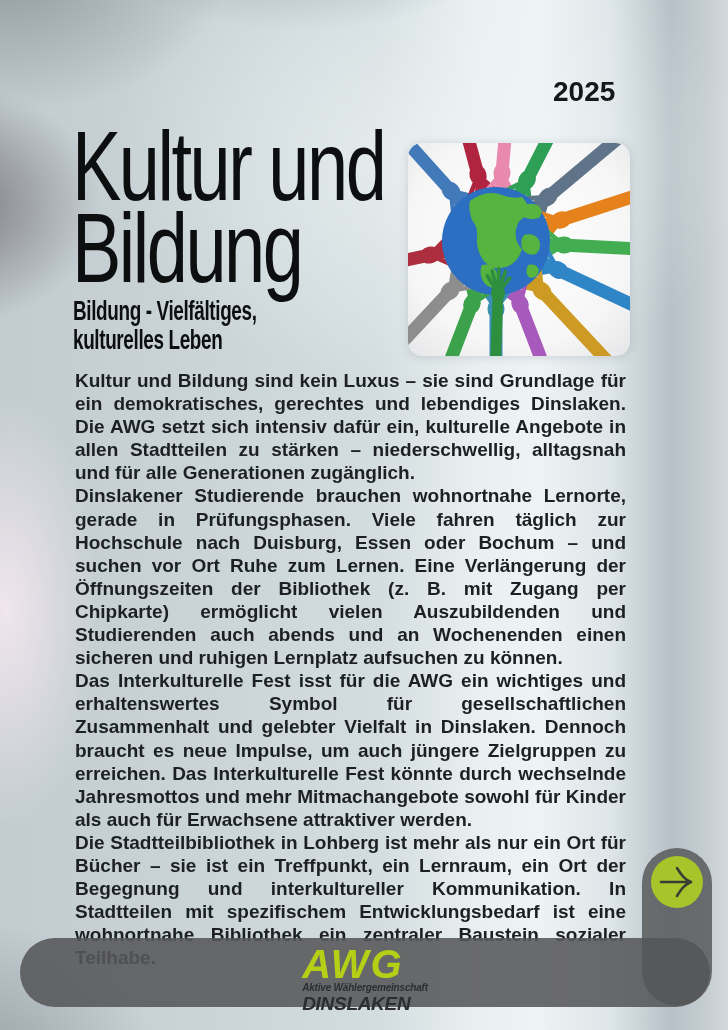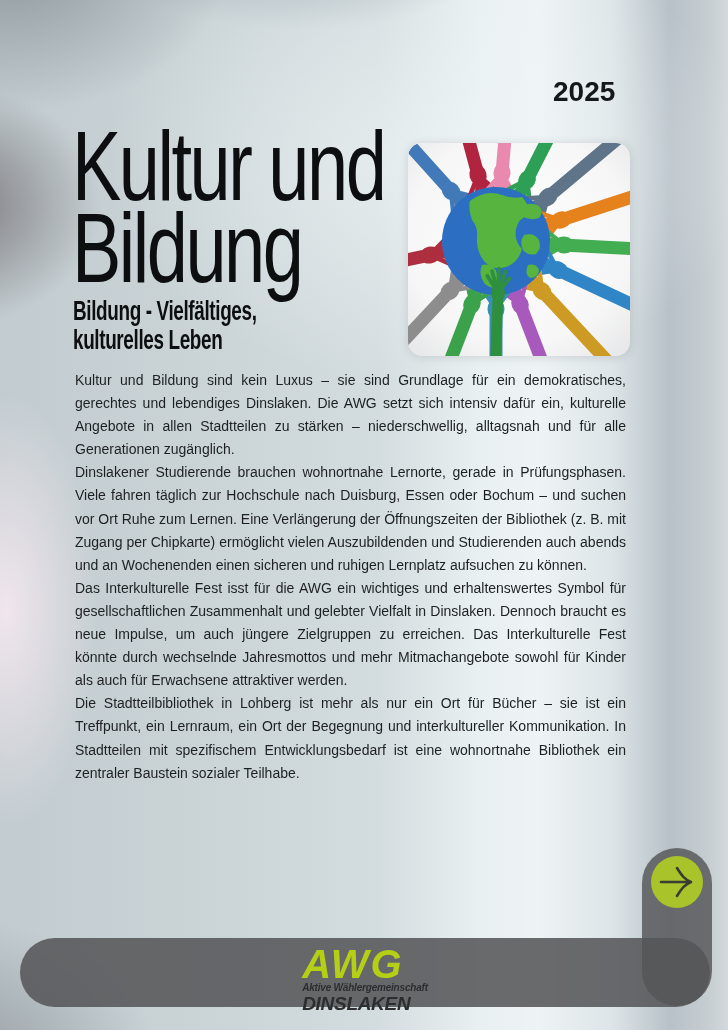--- a/index.html
+++ b/index.html
@@ -34,22 +34,23 @@
     font-size:21px;font-weight:800;color:#0c0e0f;
     letter-spacing:-0.4px;line-height:22px;
     transform:scale(0.9,1.3);transform-origin:top left;white-space:nowrap;
   }
   .hero{
     position:absolute;left:408px;top:143px;width:222px;height:213px;
     border-radius:14px;overflow:hidden;box-shadow:0 1px 10px rgba(60,70,75,0.18);
   }
   .body-text{
     position:absolute;left:75px;top:369px;width:551px;
-    font-size:14px;line-height:23.1px;color:#1d2022;
+    font-size:19px;line-height:23.1px;color:#1d2022;
     text-align:justify;
+    font-weight:bold;
   }
   .body-text p{margin:0;}
   .footer-bar{
     position:absolute;left:20px;top:938px;width:690px;height:69px;
     border-radius:34.5px;background:rgba(86,87,89,0.88);
     display:flex;align-items:center;justify-content:center;
   }
   .logo{ text-align:left; line-height:1; padding-top:16px;}
   .logo-awg{
     font-size:40px;font-weight:900;font-style:italic;

